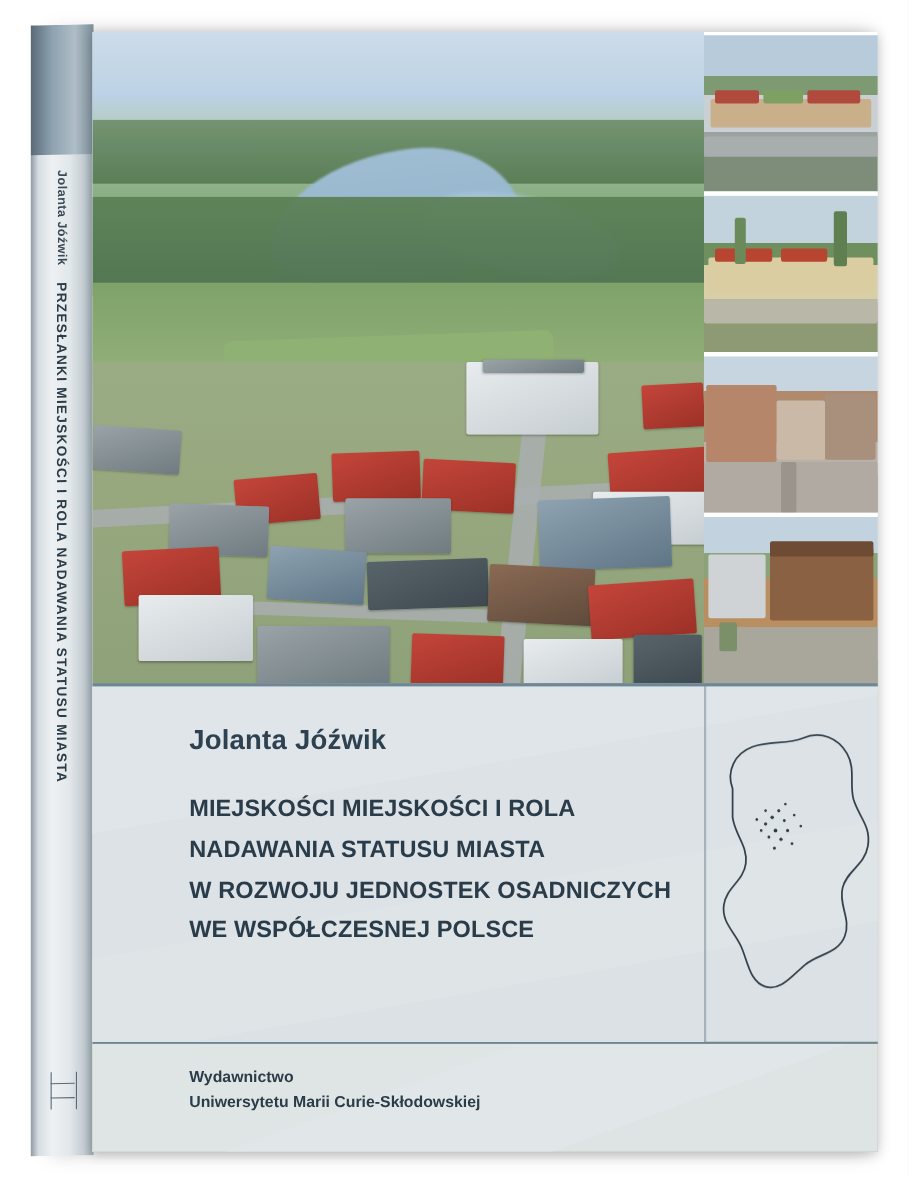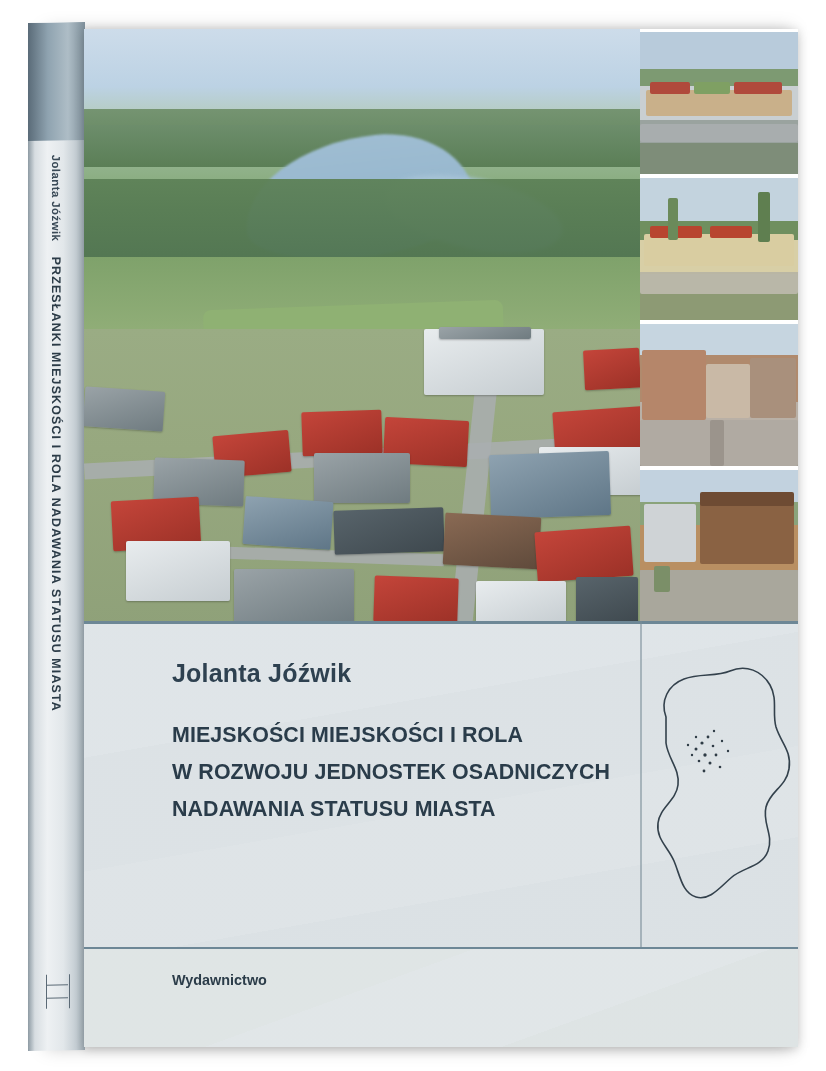--- a/index.html
+++ b/index.html
@@ -413,22 +413,23 @@
 
     <div class="title-band">
       <div class="band-photo-bg"></div>
       <div class="band-line-top"></div>
       <div class="band-vline"></div>
 
       <div class="author">Jolanta Jóźwik</div>
 
       <div class="main-title">
         <div>MIEJSKOŚCI MIEJSKOŚCI I ROLA</div>
+        <div>NADAWANIA STATUSU MIASTA</div>
         <div>W ROZWOJU JEDNOSTEK OSADNICZYCH</div>
-        <div>NADAWANIA STATUSU MIASTA</div>
+        <div>WE WSPÓŁCZESNEJ POLSCE</div>
       </div>
     </div>
 
     <div class="map-wrap">
       <svg width="148" height="260" viewBox="0 0 148 260" aria-hidden="true">
         <path d="M16 66 C10 50, 18 34, 34 28 C50 22, 66 26, 80 20 C96 13, 112 20, 120 34
                  C128 48, 122 62, 126 76 C131 92, 142 100, 139 118 C136 136, 120 140, 116 156
                  C112 172, 124 184, 118 200 C112 216, 94 216, 82 226 C70 236, 60 250, 46 246
                  C32 242, 30 224, 24 210 C18 196, 6 188, 8 172 C10 156, 26 150, 28 134
                  C30 118, 18 108, 16 92 Z" fill="none" stroke="#33414c" stroke-width="1.6"></path>
@@ -457,17 +458,18 @@
       <div class="sc-shape" style="left:0;top:36px;width:158px;height:12px;background:#a9aeae;"></div>
       <div class="sc-shape" style="left:20px;top:48px;width:44px;height:26px;background:#c6cacb;"></div>
       <div class="sc-shape" style="left:86px;top:52px;width:50px;height:30px;background:#b6bcbd;"></div>
     </div>
 
     <div class="pub-band">
       <div class="pub-band-bg"></div>
       <div class="pub-line"></div>
       <div class="publisher">
         <div>Wydawnictwo</div>
+        <div>Uniwersytetu Marii Curie-Skłodowskiej</div>
       </div>
     </div>
 
   </div>
 </div>
 
 </body></html>

